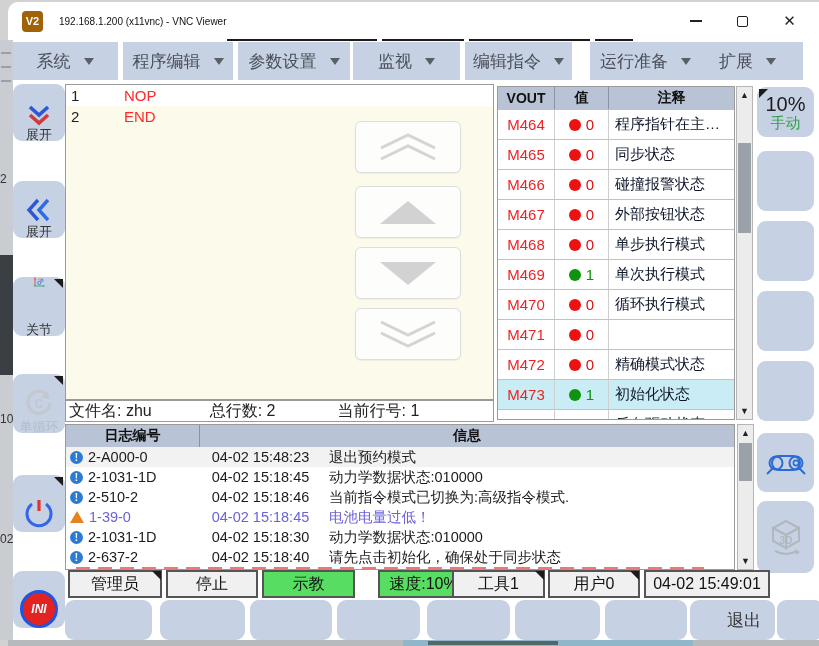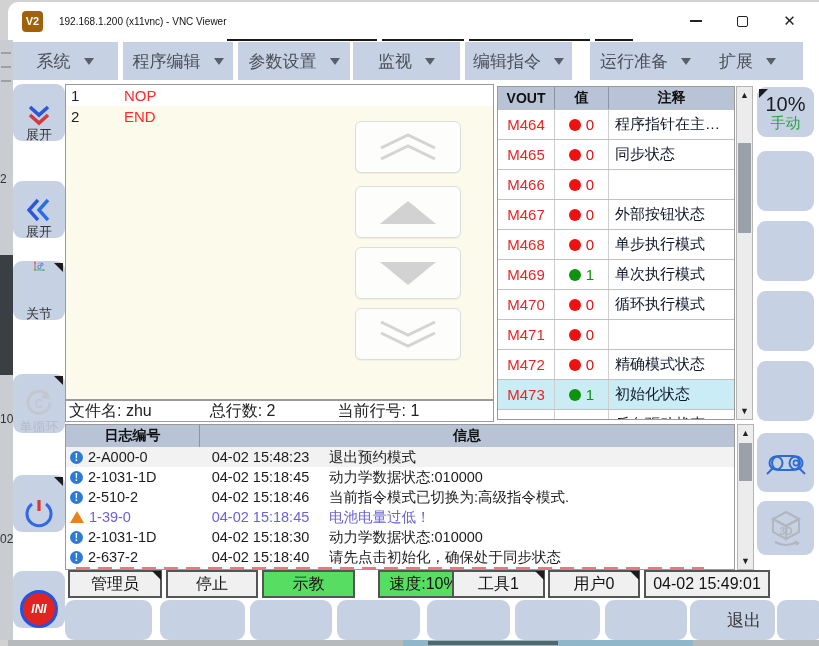--- a/index.html
+++ b/index.html
@@ -203,21 +203,21 @@
 </div>
 
 <div class="side-btn" style="top:181px;height:57px;">
   <svg width="26" height="26" viewBox="0 0 26 26">
     <polyline points="12,3 3,13 12,23" fill="none" stroke="#2b57d8" stroke-width="3.4"></polyline>
     <polyline points="22,3 13,13 22,23" fill="none" stroke="#2b6de3" stroke-width="3.4"></polyline>
   </svg>
   <div class="side-label">展开</div>
 </div>
 
-<div class="side-btn" style="top:261px;height:59px;gap:36px;">
+<div class="side-btn" style="top:277px;height:59px;gap:36px;">
   <div class="corner-tri-r"></div>
   <svg width="38" height="30" viewBox="0 0 38 30">
     <line x1="7" y1="27" x2="7" y2="5" stroke="#e03333" stroke-width="2.4"></line>
     <polygon points="7,1 4,7 10,7" fill="#e03333"></polygon>
     <line x1="3" y1="27" x2="33" y2="27" stroke="#2faa44" stroke-width="2.4"></line>
     <polygon points="37,27 31,24 31,30" fill="#2faa44"></polygon>
     <circle cx="20" cy="18" r="5" fill="none" stroke="#2b6bd6" stroke-width="2.2"></circle>
     <circle cx="28" cy="10" r="3.4" fill="none" stroke="#2b6bd6" stroke-width="2.2"></circle>
     <path d="M14 9 Q 20 4 27 6" fill="none" stroke="#e07030" stroke-width="1.8"></path>
   </svg>
@@ -308,20 +308,21 @@
           <div class="vval off">0</div>
         </div>
         <div class="vc-cmt">同步状态</div>
       </div>
       <div class="vout-row">
         <div class="vc-id">M466</div>
         <div class="vc-val">
           <div class="dot off"></div>
           <div class="vval off">0</div>
         </div>
+        <div class="vc-cmt">碰撞报警状态</div>
       </div>
       <div class="vout-row">
         <div class="vc-id">M467</div>
         <div class="vc-val">
           <div class="dot off"></div>
           <div class="vval off">0</div>
         </div>
         <div class="vc-cmt">外部按钮状态</div>
       </div>
       <div class="vout-row">
@@ -403,21 +404,21 @@
   <svg width="46" height="34" viewBox="0 0 46 34">
     <rect x="9" y="10" width="28" height="14" rx="7" fill="none" stroke="#2b6bd6" stroke-width="2"></rect>
     <circle cx="13" cy="17" r="6.5" fill="none" stroke="#2b6bd6" stroke-width="2"></circle>
     <circle cx="33" cy="17" r="6.5" fill="none" stroke="#2b6bd6" stroke-width="2"></circle>
     <circle cx="33" cy="17" r="2.6" fill="none" stroke="#2b6bd6" stroke-width="1.6"></circle>
     <path d="M4 28 L10 22" stroke="#2b6bd6" stroke-width="2" fill="none"></path>
     <path d="M42 28 L36 22" stroke="#2b6bd6" stroke-width="2" fill="none"></path>
   </svg>
 </div>
 
-<div class="rt-btn" style="top:501px;height:54px;">
+<div class="rt-btn" style="top:501px;height:72px;">
   <svg width="38" height="38" viewBox="0 0 38 38">
     <polygon points="19,3 32,10 19,17 6,10" fill="none" stroke="#b2b6bd" stroke-width="2"></polygon>
     <polygon points="6,10 19,17 19,30 6,23" fill="none" stroke="#b2b6bd" stroke-width="2"></polygon>
     <polygon points="32,10 19,17 19,30 32,23" fill="none" stroke="#b2b6bd" stroke-width="2"></polygon>
     <text x="19" y="26" font-size="10" font-weight="bold" fill="#b2b6bd" text-anchor="middle">3D</text>
     <path d="M8 33 Q 19 39 30 33" fill="none" stroke="#b2b6bd" stroke-width="2"></path>
     <polygon points="33,34 28,31 29,37" fill="#b2b6bd"></polygon>
   </svg>
 </div>
 

